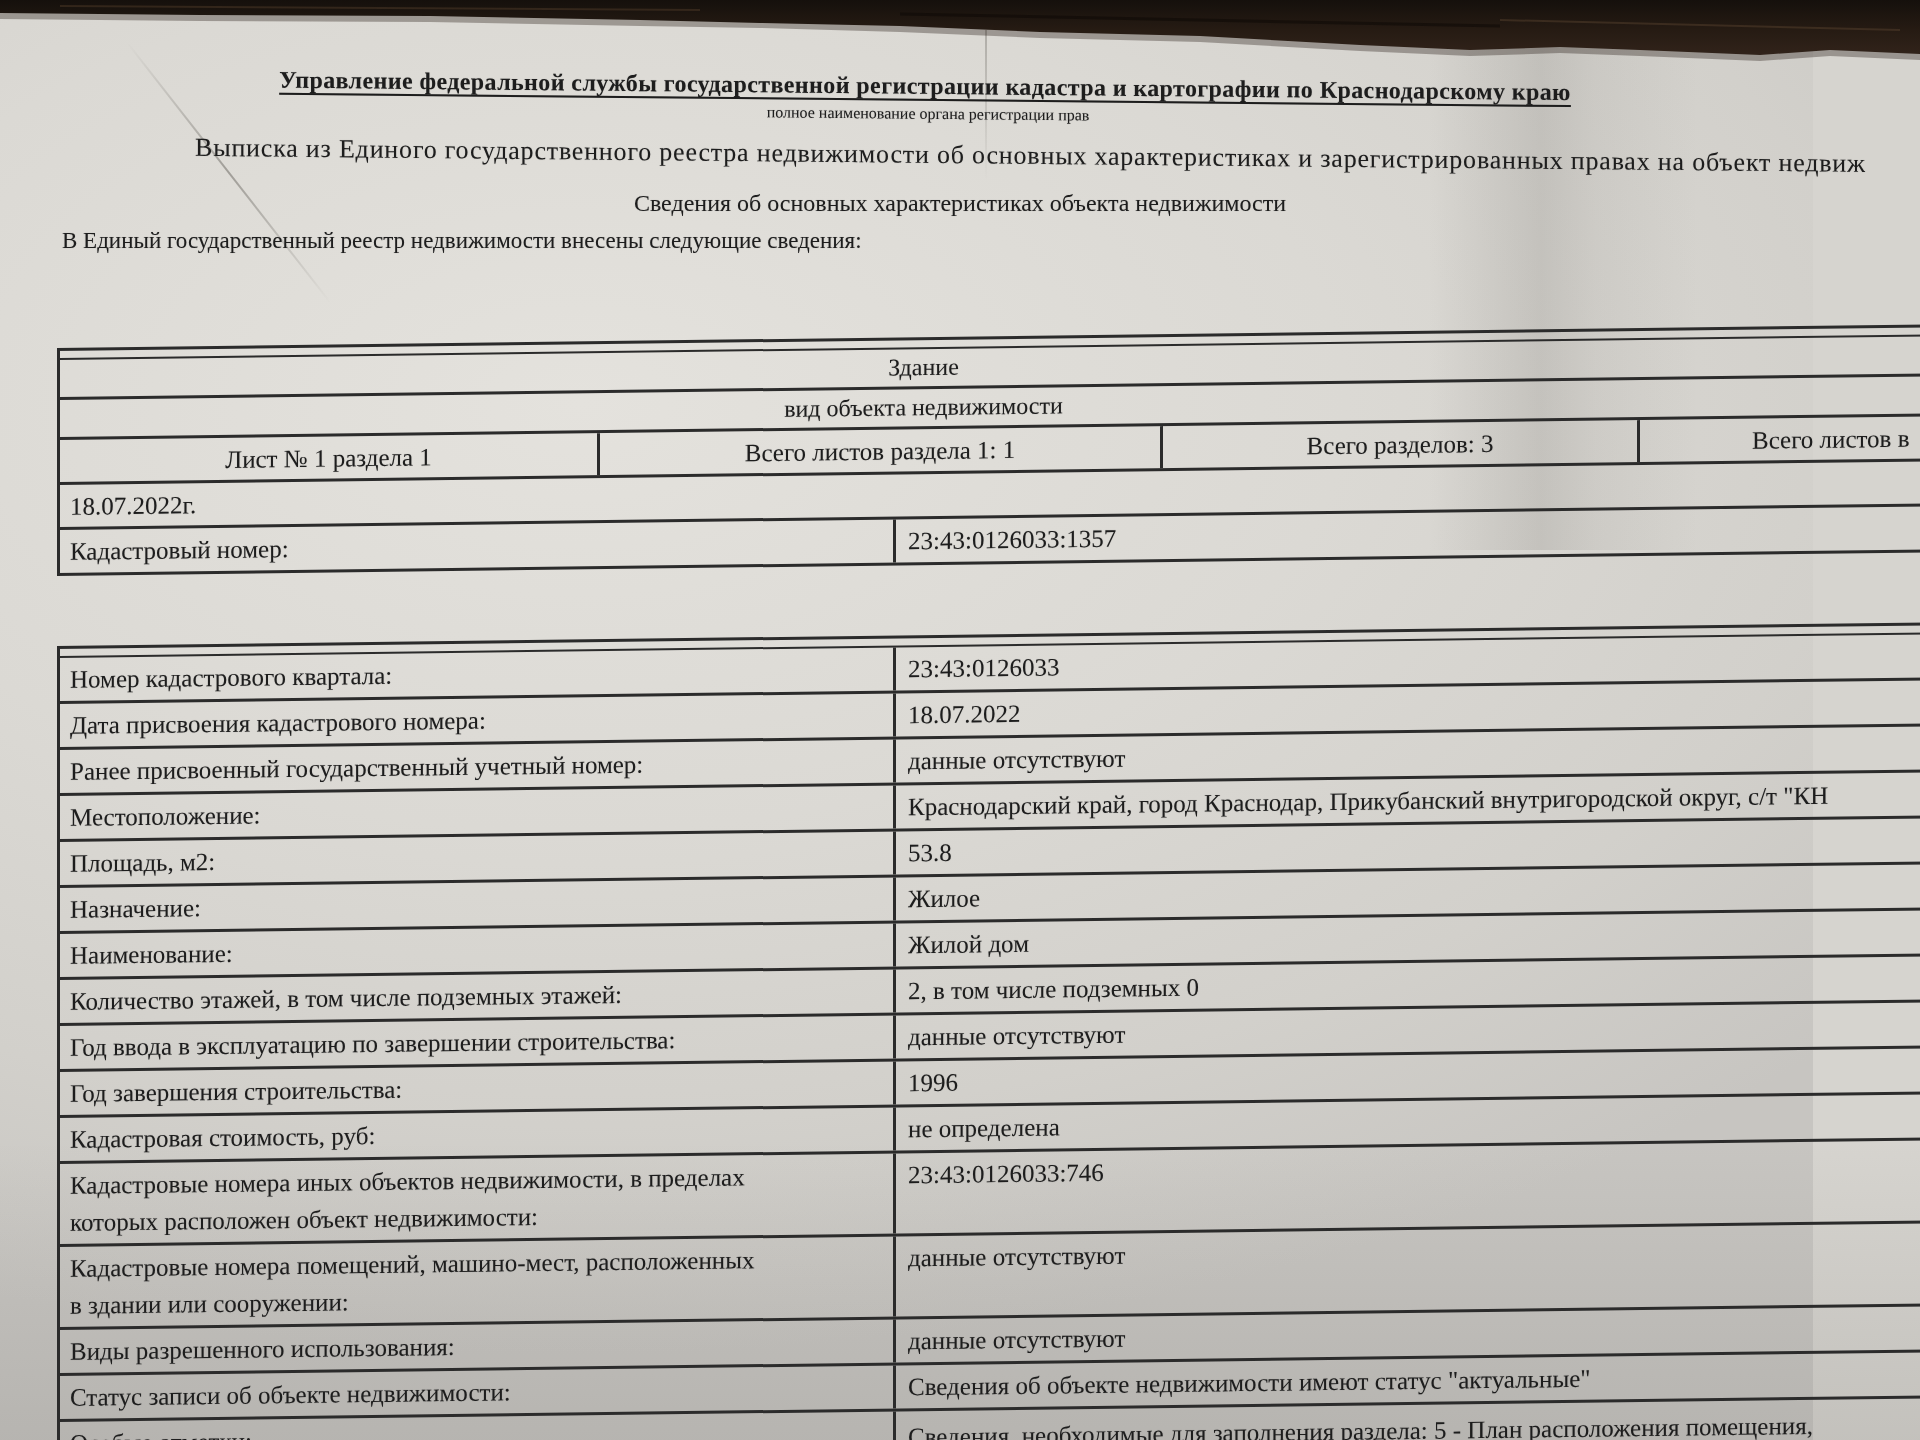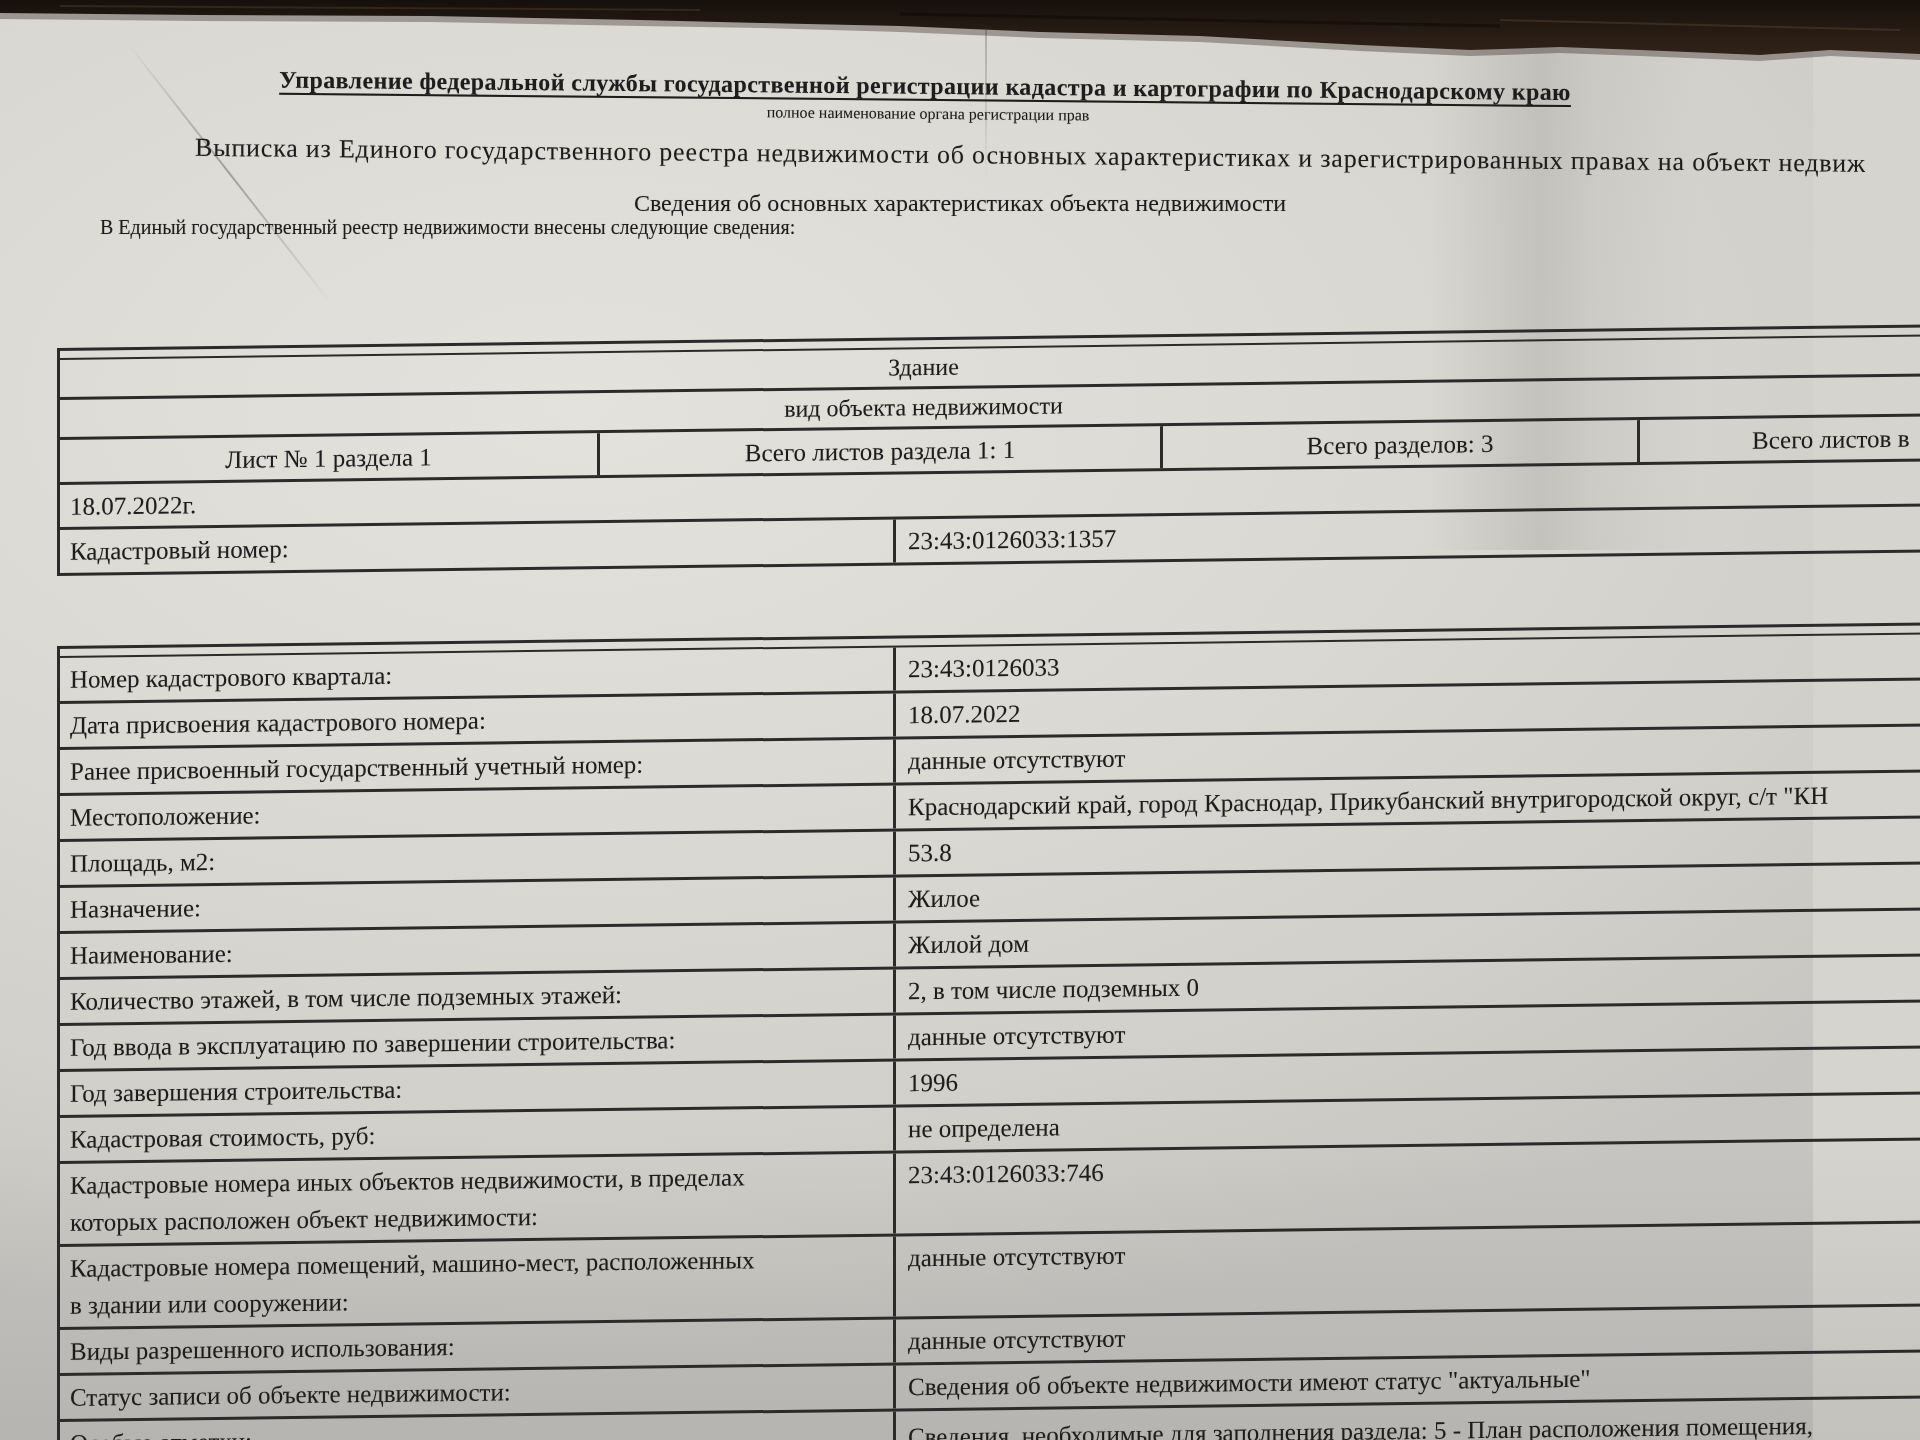--- a/index.html
+++ b/index.html
@@ -52,21 +52,21 @@
   }
   .authority-title {
     font-size: 24px; font-weight: 600; letter-spacing: .4px;
     text-align: center; padding-right: 70px;
     text-decoration: underline; text-decoration-thickness: 2px; text-underline-offset: 5px;
   }
   .authority-subtitle { font-size: 16px; text-align: center; padding-right: 64px; margin-top: 5px; }
   .extract-line { margin-top: 17px; padding-left: 195px; font-size: 26px; letter-spacing: .8px; white-space: nowrap; }
 
   .section-title { position: absolute; top: 190px; left: 0; width: 1920px; text-align: center; padding-right: 15px; font-size: 24px; z-index: 5; }
-  .intro-line   { position: absolute; top: 216px; left: 62px; font-size: 20px; z-index: 5; margin-left: 38px; }
+  .intro-line   { position: absolute; top: 228px; left: 62px; font-size: 23px; z-index: 5; }
 
   
   .tables {
     position: absolute; top: 348px; left: 57px; width: 2060px;
     transform: skewY(-0.72deg); transform-origin: 0 0;
     z-index: 5;
   }
   .t-outer { border: 3px solid #2b2b2b; border-right: none; background: transparent; }
   .strip { height: 7px; border-bottom: 2px solid #2b2b2b; }
 

